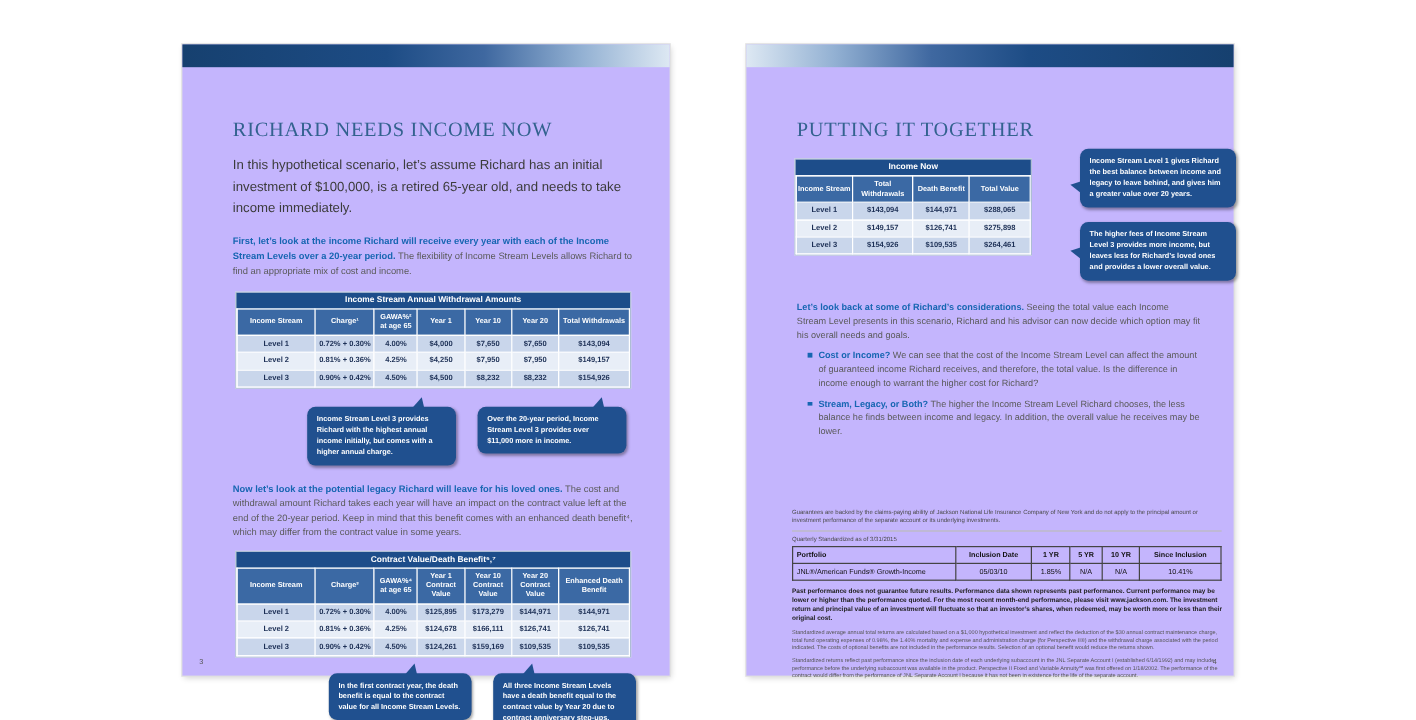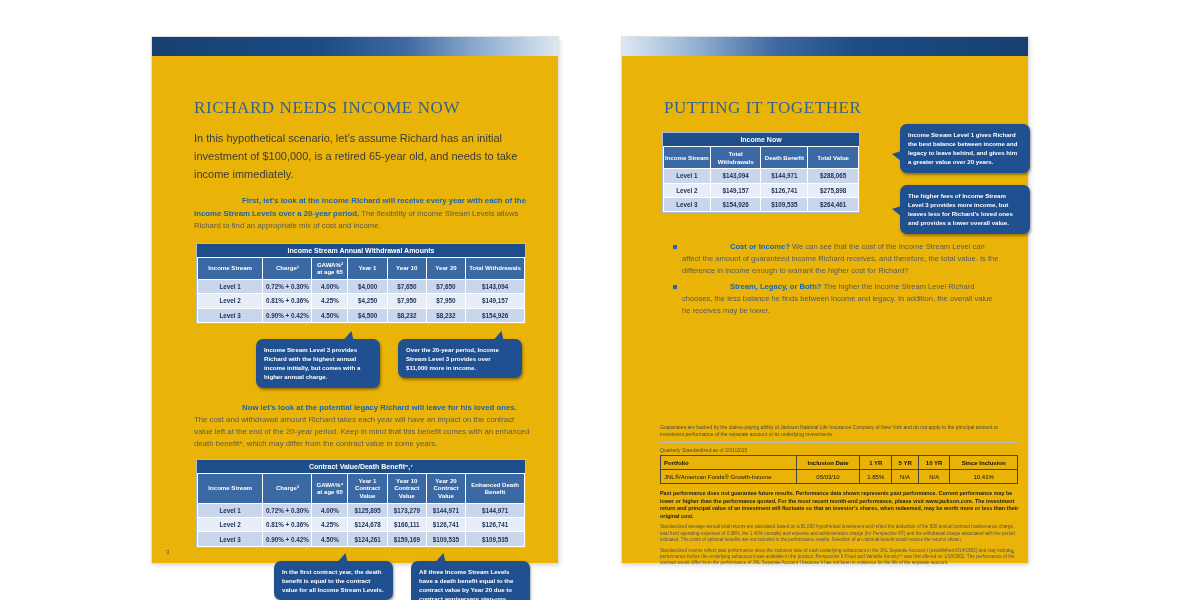--- a/index.html
+++ b/index.html
@@ -1,38 +1,38 @@
 <!DOCTYPE html>
 <html><head>
 <meta charset="utf-8">
 <style>
   * { margin:0; padding:0; box-sizing:border-box; }
   html,body { width:1180px; height:600px; background:#ffffff; font-family:"Liberation Sans", sans-serif; }
   .canvas { position:relative; width:1180px; height:600px; background:#ffffff; overflow:hidden; }
 
   .page {
-    position:absolute; top:37px; width:406px; height:526px; background:#eab308;
+    position:absolute; top:37px; width:406px; height:526px; background:#c4b5fd;
     box-shadow:0 0 0 1px #e0e0e0, 1px 2px 5px rgba(0,0,0,.18);
   }
   #page-left  { left:152px; }
   #page-right { left:622px; }
 
   .banner { position:absolute; top:0; left:0; right:0; height:19px; }
   .banner-left  { background:linear-gradient(90deg,#16406f 0%,#1d4c85 42%,#3f68a0 62%,#93b1d3 82%,#dde8f3 100%); }
   .banner-right { background:linear-gradient(90deg,#dde8f3 0%,#93b1d3 18%,#3f68a0 38%,#1d4c85 58%,#16406f 100%); }
 
   .content { position:absolute; top:19px; left:0; right:0; bottom:0; padding:0 28px 0 42px; }
 
   .page-title {
     margin-top:42px; font-family:"Liberation Serif", serif; font-weight:normal;
     font-size:17px; letter-spacing:.6px; color:#33628f;
   }
   .intro { margin-top:11px; font-size:11px; line-height:1.65; color:#3c3c3c; max-width:352px; }
   .lead  { margin-top:12px; font-size:7.8px; line-height:1.55; color:#5a5a5a; max-width:352px; }
-  .blue-bold { color:#1766b2; font-weight:bold;margin-left:48px; }
+  .blue-bold { color:#1766b2; font-weight:bold; }
 
   
   .dtable { width:330px; margin-left:2px; margin-top:11px; border:1px solid #aebdd4; background:#fff; }
   .dtable-title { background:#1d4d8a; color:#fff; font-size:7px; font-weight:bold; text-align:center; padding:3px 2px; }
   .dtable table { width:100%; border-collapse:collapse; table-layout:fixed; }
   .dtable th {
     background:#3b69a4; color:#fff; font-size:6.1px; font-weight:bold; text-align:center;
     padding:3px 1px; line-height:1.25; border:1px solid #fff;
   }
   .dtable td {
@@ -297,20 +297,21 @@
         <div class="callout r-callout-1">
           <div class="pointer-left"></div>
           <span>Income Stream Level 1 gives Richard the best balance between income and legacy to leave behind, and gives him a greater value over 20 years.</span>
         </div>
         <div class="callout r-callout-2">
           <div class="pointer-left"></div>
           <span>The higher fees of Income Stream Level 3 provides more income, but leaves less for Richard’s loved ones and provides a lower overall value.</span>
         </div>
       </div>
 
+      <p class="considerations"><span class="blue-bold">Let’s look back at some of Richard’s considerations.</span><span> Seeing the total value each Income Stream Level presents in this scenario, Richard and his advisor can now decide which option may fit his overall needs and goals.</span></p>
 
       <div class="bullet-list">
         <div class="bullet-item"><span class="blue-bold">Cost or Income?</span><span> We can see that the cost of the Income Stream Level can affect the amount of guaranteed income Richard receives, and therefore, the total value. Is the difference in income enough to warrant the higher cost for Richard?</span></div>
         <div class="bullet-item"><span class="blue-bold">Stream, Legacy, or Both?</span><span> The higher the Income Stream Level Richard chooses, the less balance he finds between income and legacy. In addition, the overall value he receives may be lower.</span></div>
       </div>
 
       <div class="legal">
         <p class="guarantee">Guarantees are backed by the claims-paying ability of Jackson National Life Insurance Company of New York and do not apply to the principal amount or investment performance of the separate account or its underlying investments.</p>
         <p class="quarterly">Quarterly Standardized as of 3/31/2015</p>
         <table class="perf-table">

